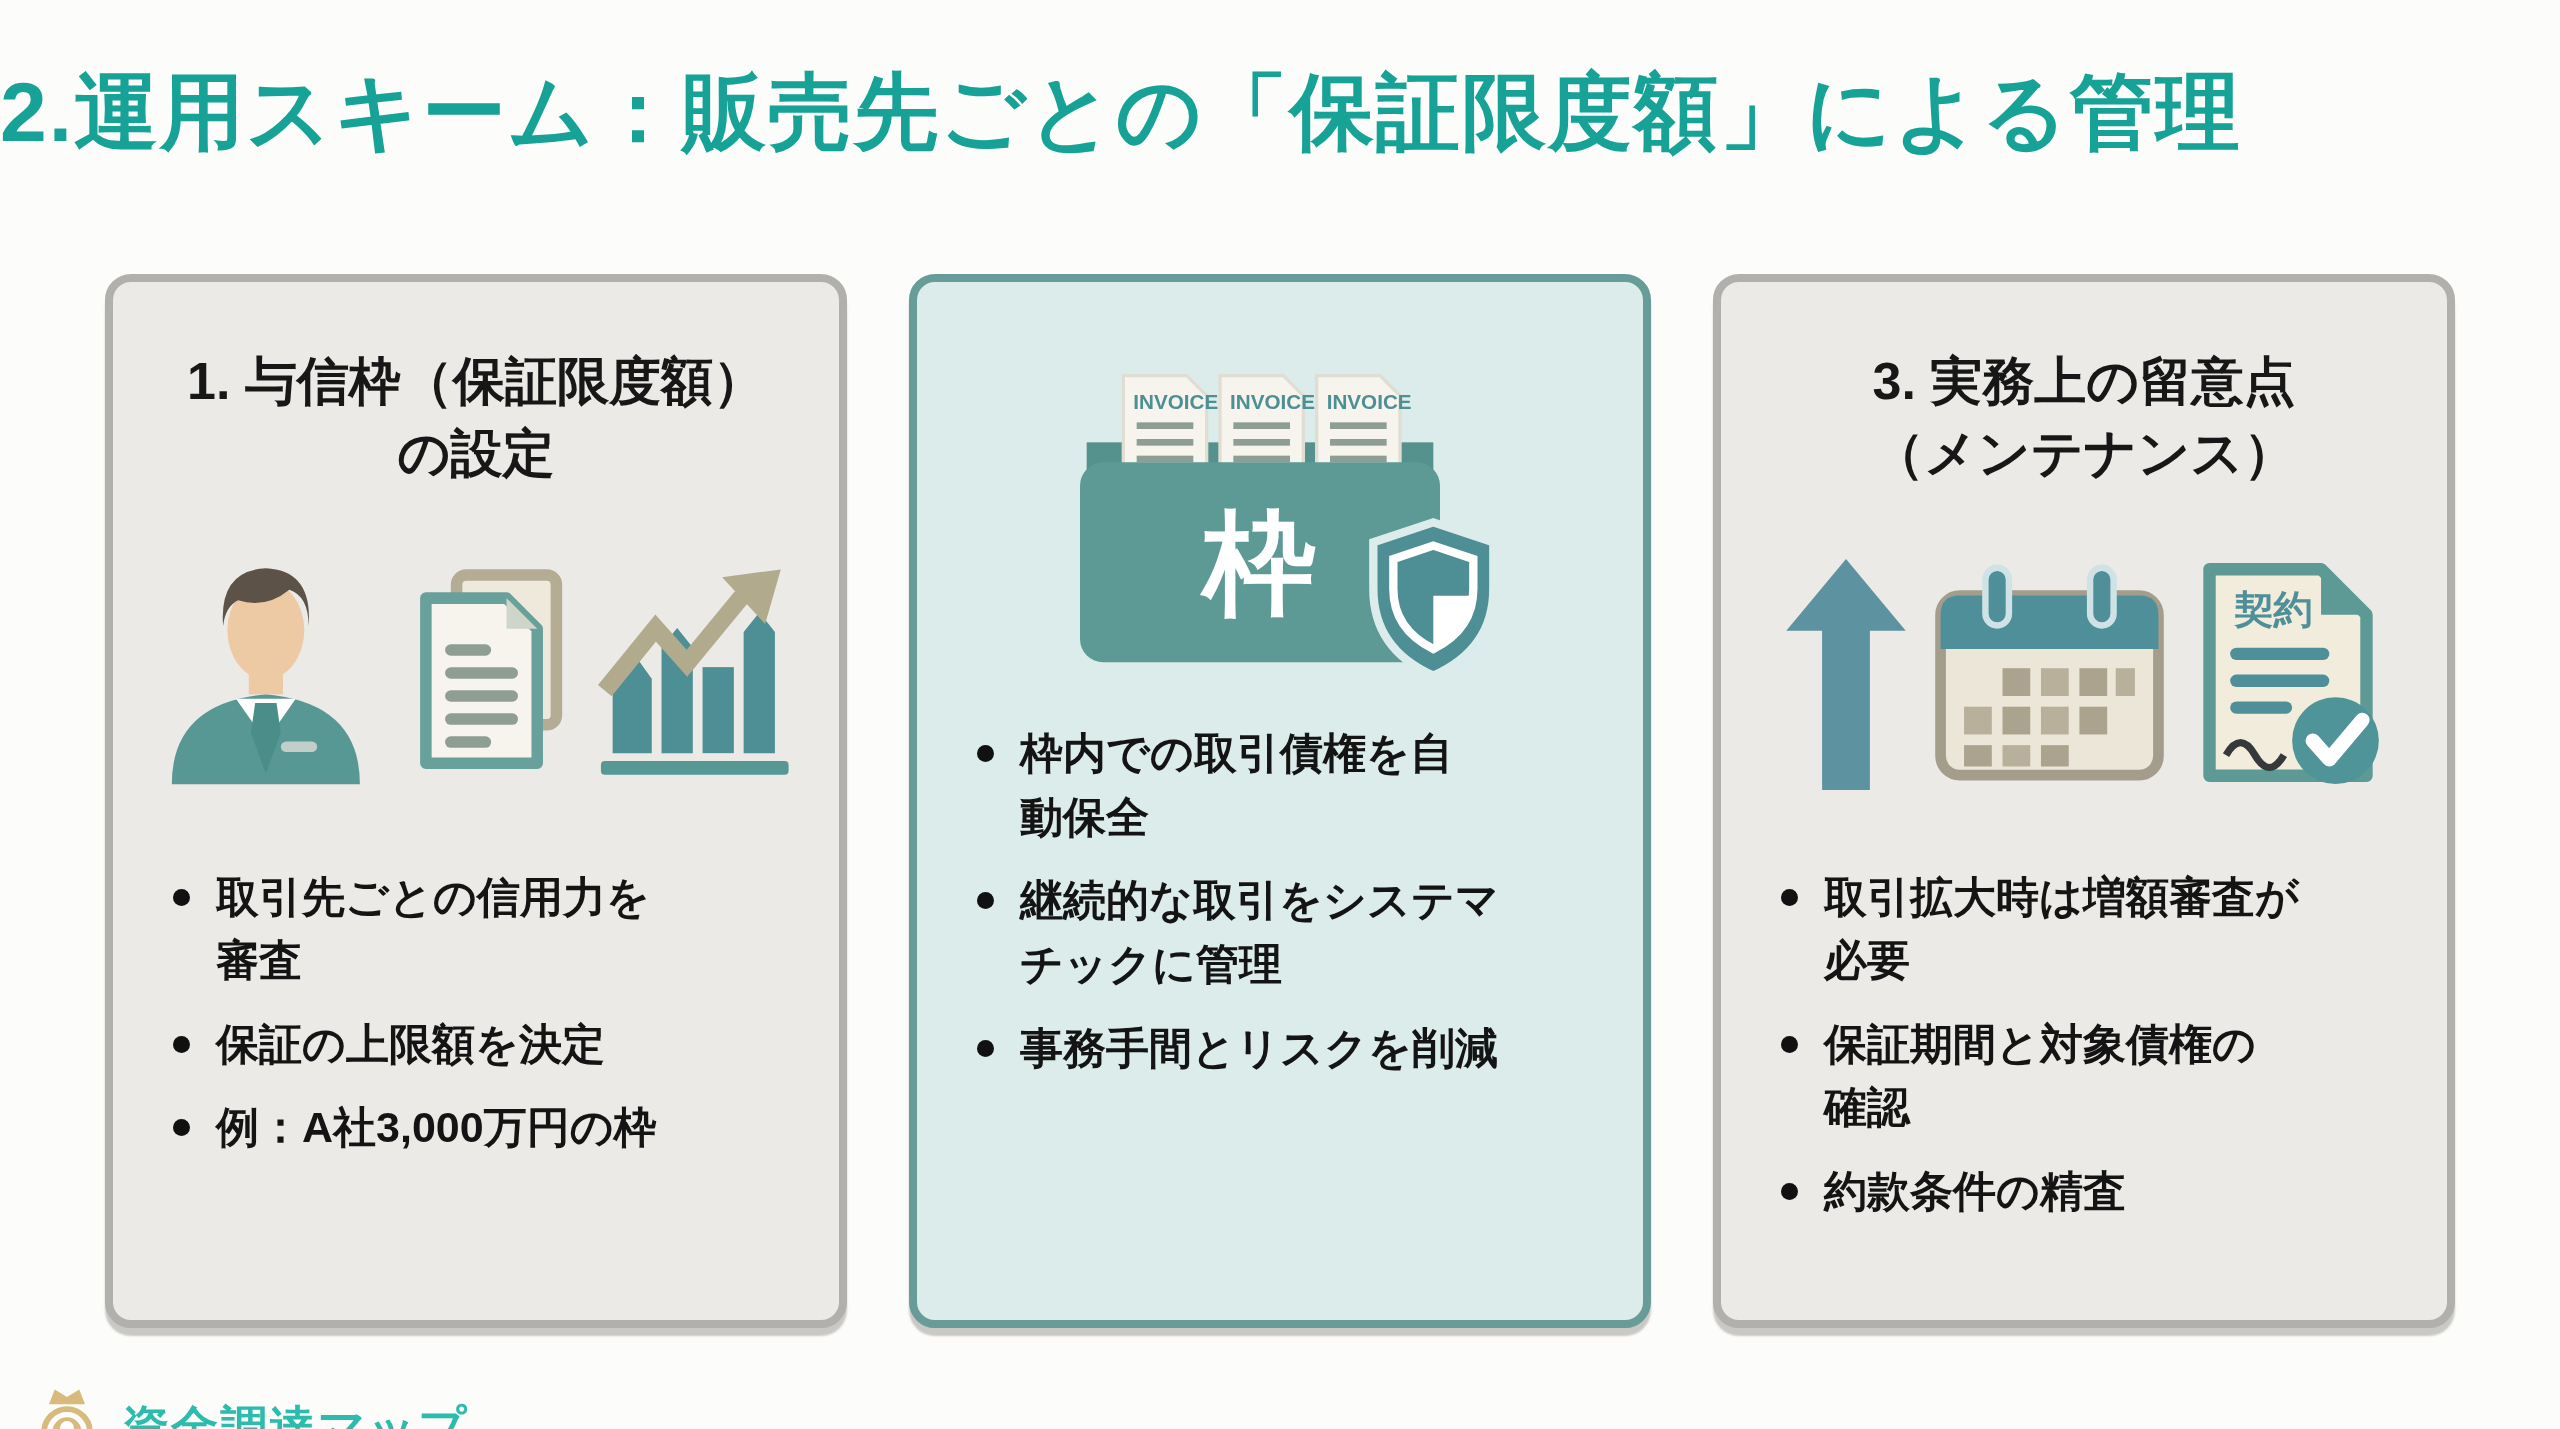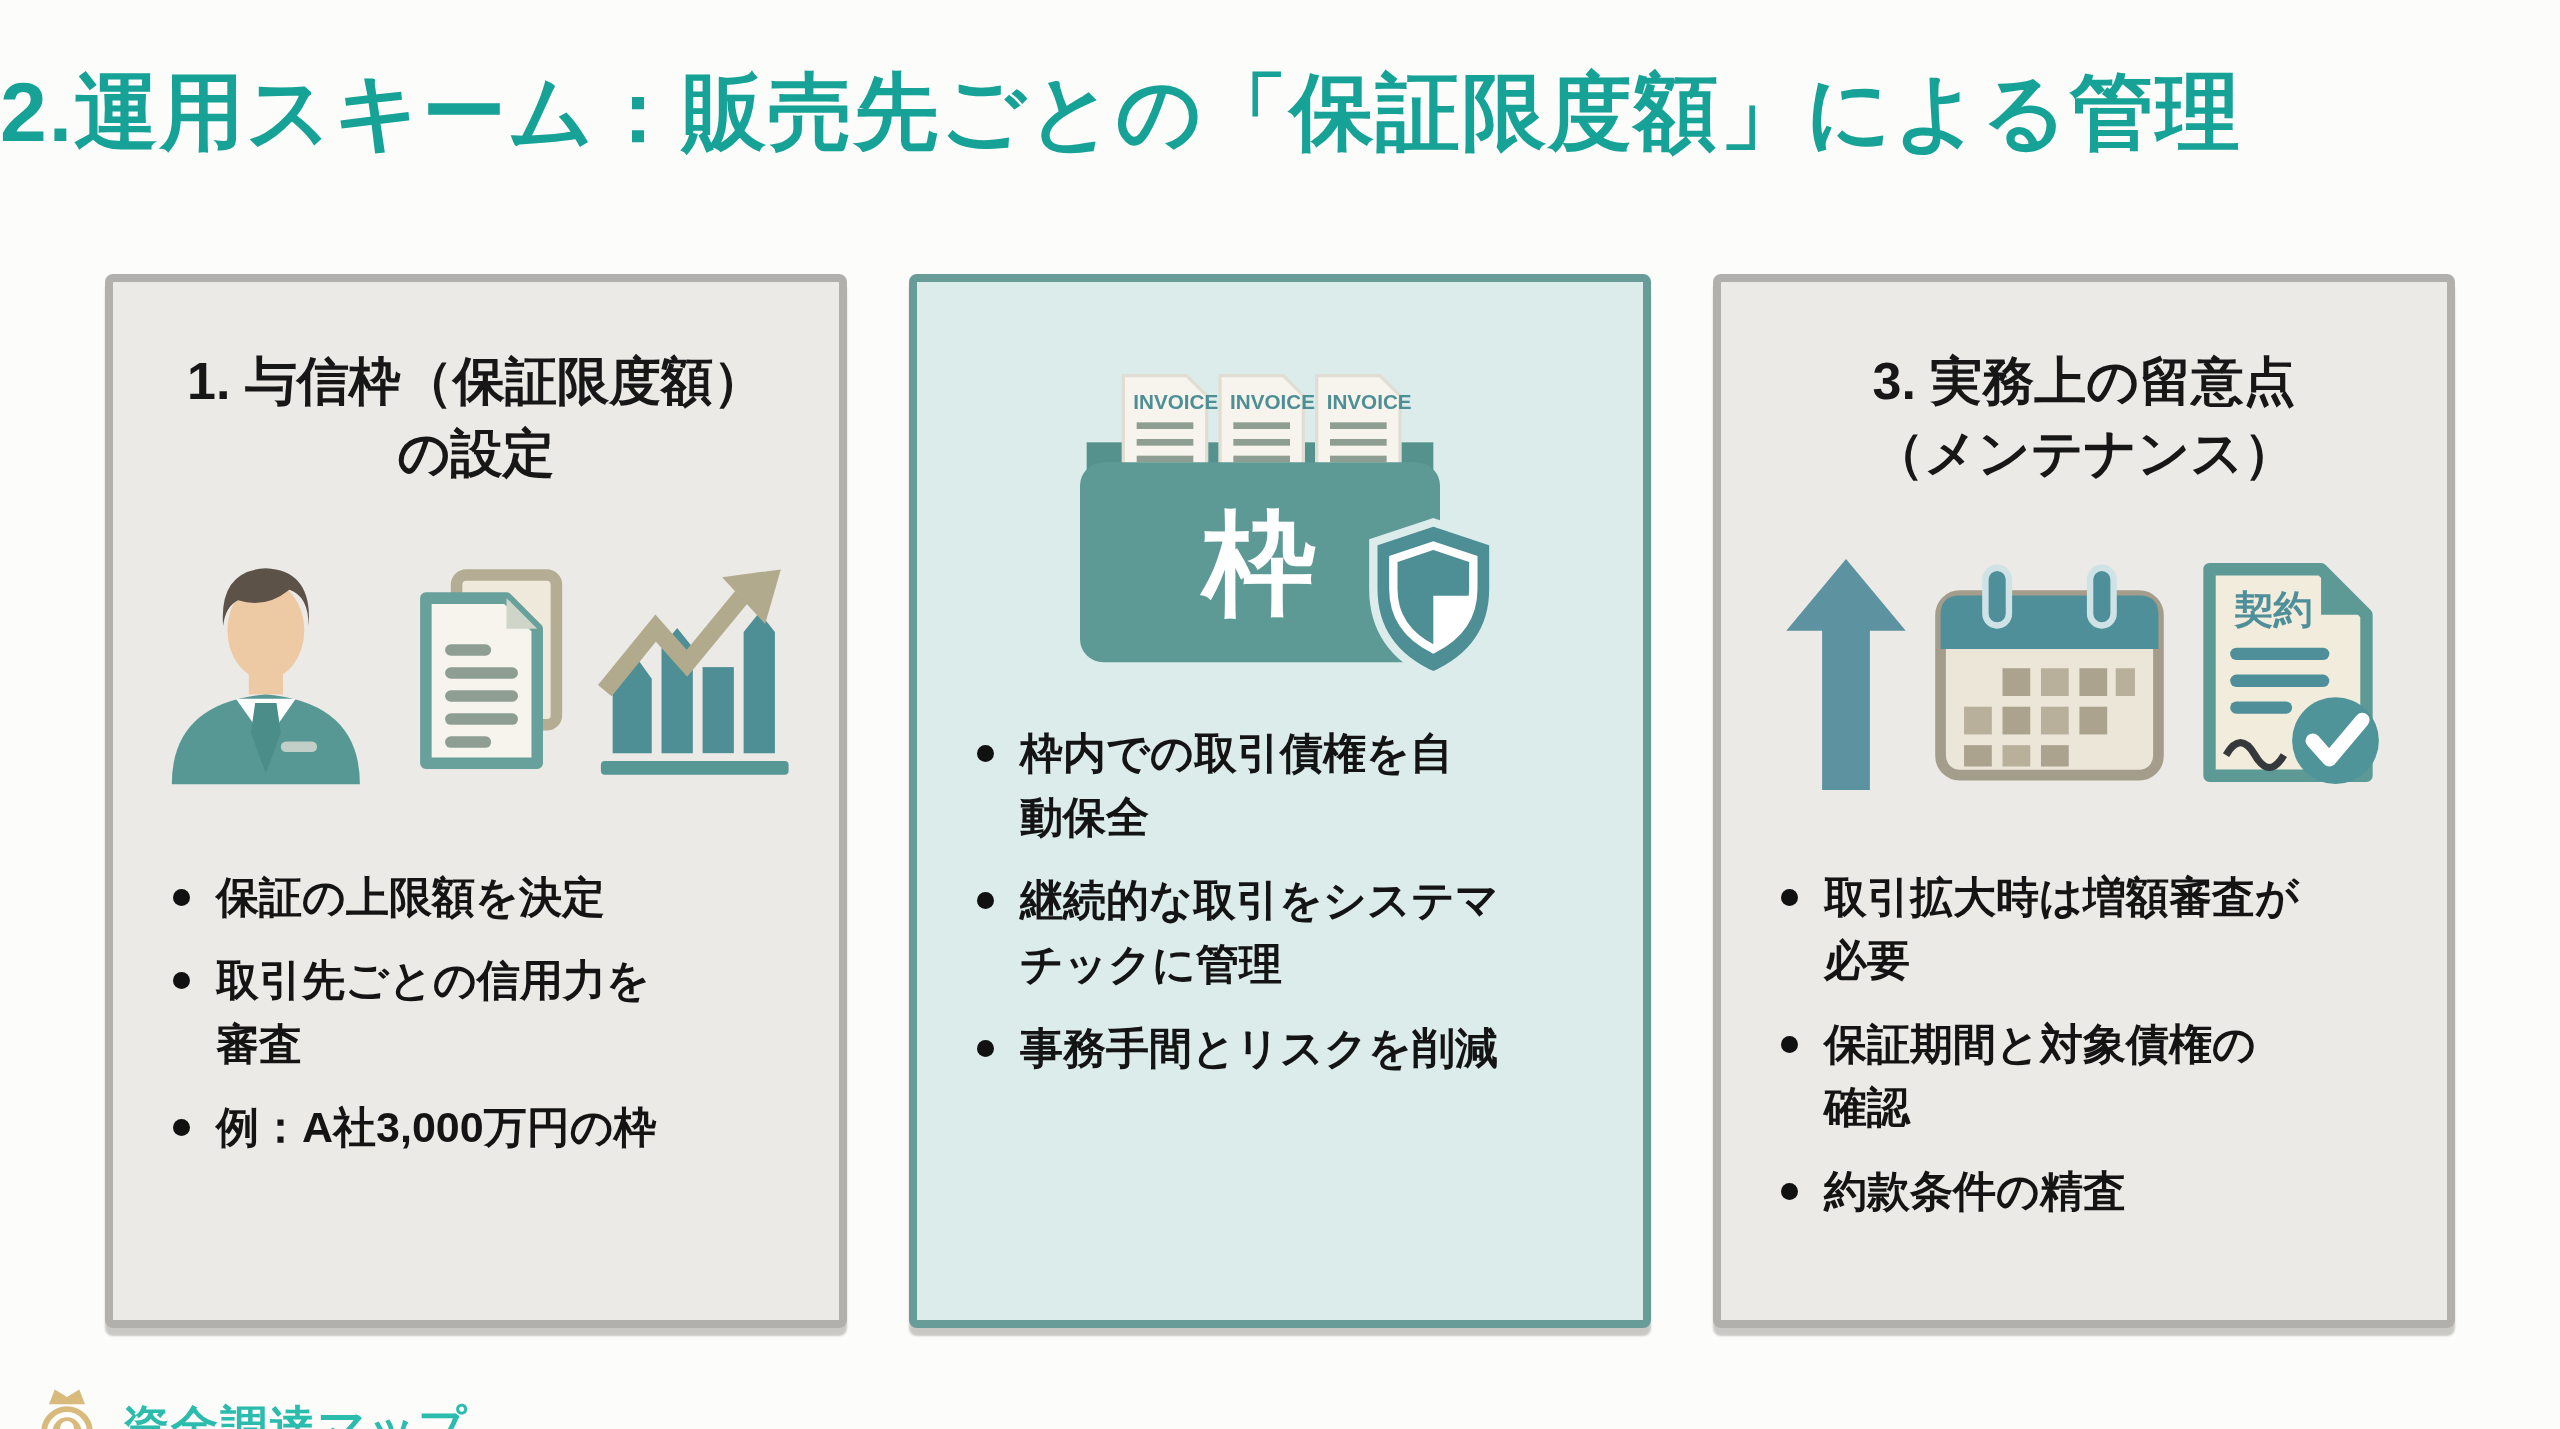--- a/index.html
+++ b/index.html
@@ -24,21 +24,21 @@
 
   .cards {
     display:flex;
     justify-content:center;
     gap:62px;
     margin-top:104px;
   }
   .card {
     width:742px;
     height:1054px;
-    border-radius:8px;
+    border-radius:26px;
     border:8px solid #b2b0ad;
     background:#ebeae7;
     box-shadow:0 8px 2px rgba(140,138,132,0.45);
     padding:64px 46px 0 46px;
   }
   .card.teal {
     background:#dcecea;
     border-color:#679c99;
   }
   .card h2 {
@@ -136,26 +136,26 @@
           <rect x="54" y="52" width="16" height="44" fill="#4e8e95"></rect>
           <polygon points="75,34 83,24 91,34 91,96 75,96" fill="#4e8e95"></polygon>
           <polyline points="4,64 30,32 46,50 74,16" fill="none" stroke="#b1aa8c" stroke-width="9"></polyline>
           <polygon points="64,6 94,2 86,30" fill="#b1aa8c"></polygon>
           <rect x="2" y="100" width="96" height="7" rx="2" fill="#579894"></rect>
         </svg>
       </div>
       <ul class="bullets">
         <li>
             <span class="dot"></span>
-            <span class="btxt">保証の上限額を決定</span>
-          </li>
-        <li>
-            <span class="dot"></span>
             <span class="btxt">取引先ごとの信用力を
 審査</span>
+          </li>
+        <li>
+            <span class="dot"></span>
+            <span class="btxt">保証の上限額を決定</span>
           </li>
         <li>
             <span class="dot"></span>
             <span class="btxt">例：A社3,000万円の枠</span>
           </li>
       </ul>
     </div>
 
     <div class="card teal">
       <div class="icon-area">

